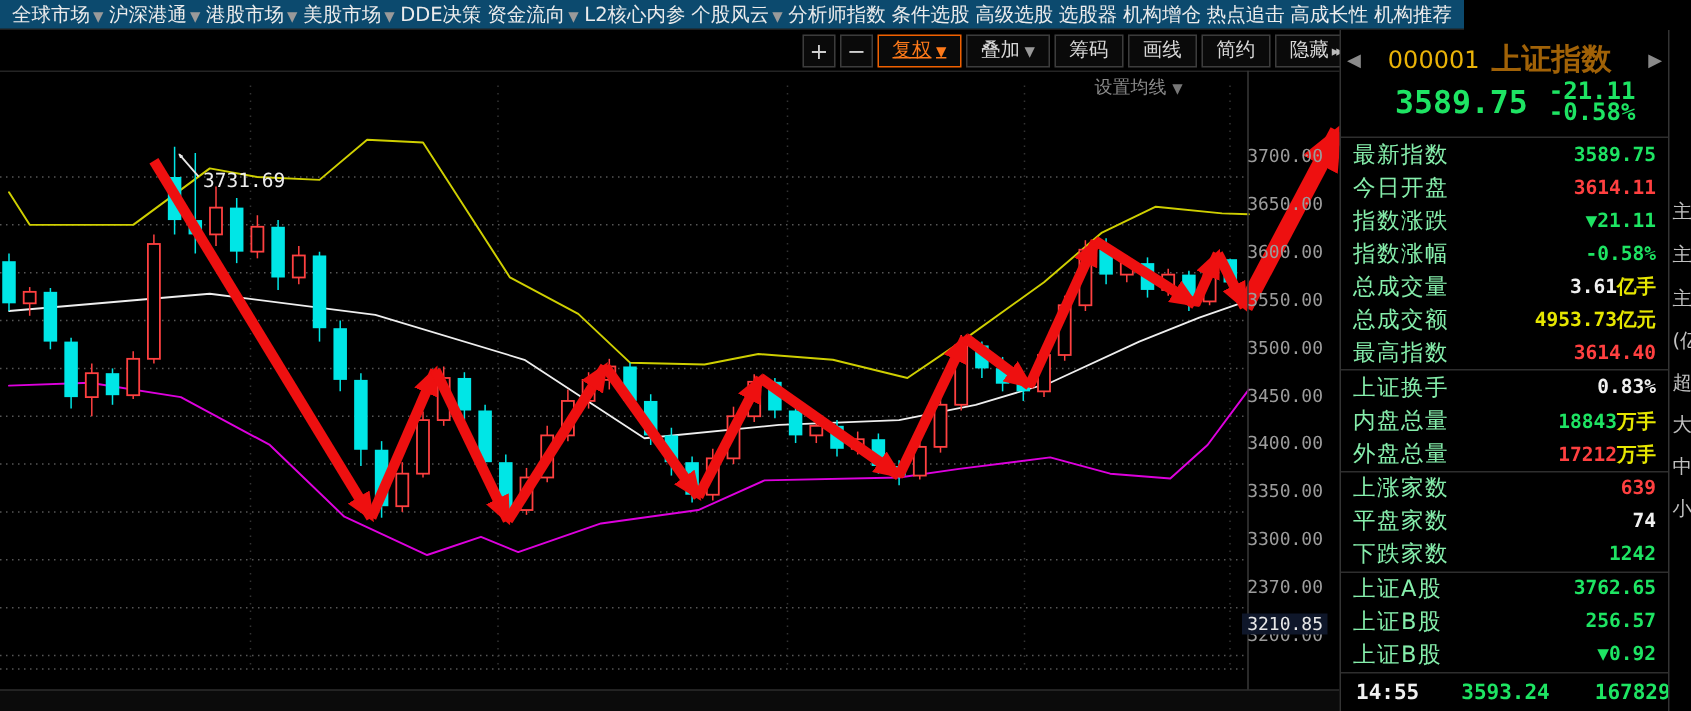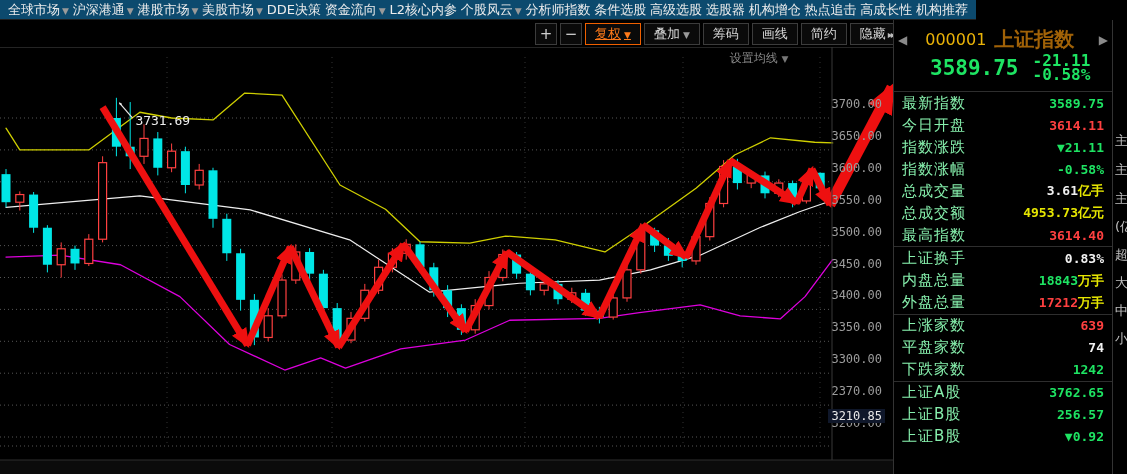--- a/index.html
+++ b/index.html
@@ -385,20 +385,25 @@
         </div>
         <div class="qrow">
           <span class="qlabel">上证B股</span>
           <span class="qvalue c-green">256.57</span>
         </div>
         <div class="qrow">
           <span class="qlabel">上证B股</span>
           <span class="qvalue c-green">▼0.92</span>
         </div>
       </div>
+    <div id="quote-footer">
+      <span id="qf-time">14:55</span>
+      <span id="qf-price" class="c-green">3593.24</span>
+      <span id="qf-vol" class="c-green">167829</span>
+    </div>
   </div>
 
   <div id="edge-strip">
       <span class="edge-glyph" style="top: 112px;">主</span>
       <span class="edge-glyph" style="top: 141px;">主</span>
       <span class="edge-glyph" style="top: 170px;">主</span>
       <span class="edge-glyph" style="top: 198px;">(亿</span>
       <span class="edge-glyph" style="top: 226px;">超</span>
       <span class="edge-glyph" style="top: 254px;">大</span>
       <span class="edge-glyph" style="top: 282px;">中</span>

